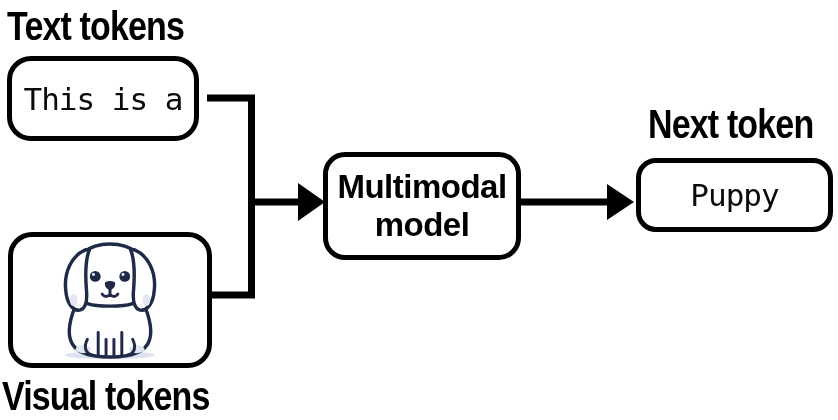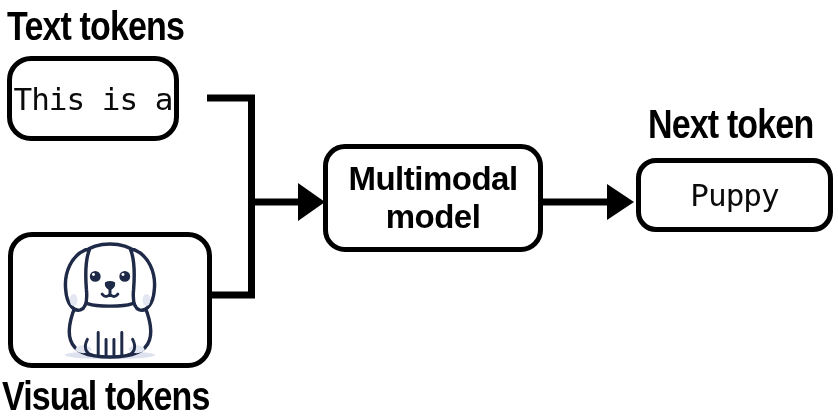--- a/index.html
+++ b/index.html
@@ -11,23 +11,23 @@
   .connectors { position:absolute; left:0; top:0; width:838px; height:420px; }
   .conn-line { fill:none; stroke: var(--c-line, #000000); stroke-width:7; stroke-linejoin:miter; stroke-linecap:butt; }
   .conn-head { fill: var(--c-line, #000000); stroke:none; }
 
   .node {
     position:absolute; box-sizing:border-box;
     background: var(--c-box-fill, #ffffff);
     border:5px solid var(--c-box-border, #000000);
     display:flex; align-items:center; justify-content:center;
   }
-  .box-text   { left:7px;   top:56px;  width:172px; height:85px;  border-radius:24px; }
+  .box-text   { left:7px;   top:56px;  width:192px; height:85px;  border-radius:24px; }
   .box-visual { left:8px;   top:232px; width:204px; height:136px; border-radius:24px; }
-  .box-model  { left:323px; top:144px; width:220px; height:108px; border-radius:22px; }
+  .box-model  { left:323px; top:152px; width:198px; height:108px; border-radius:22px; }
   .box-output { left:636px; top:158px; width:197px; height:74px;  border-radius:20px; }
 
   .diagram-label {
     position:absolute; font-weight:bold; font-size:40px; letter-spacing:-1px;
     color: var(--c-line, #000000); white-space:nowrap;
     transform:scaleX(0.85); transform-origin:left top; line-height:1;
   }
   #lbl-text   { left:7px;   top:6px; }
   #lbl-visual { left:2px;   top:376px; }
   #lbl-next   { left:648px; top:104px; }

